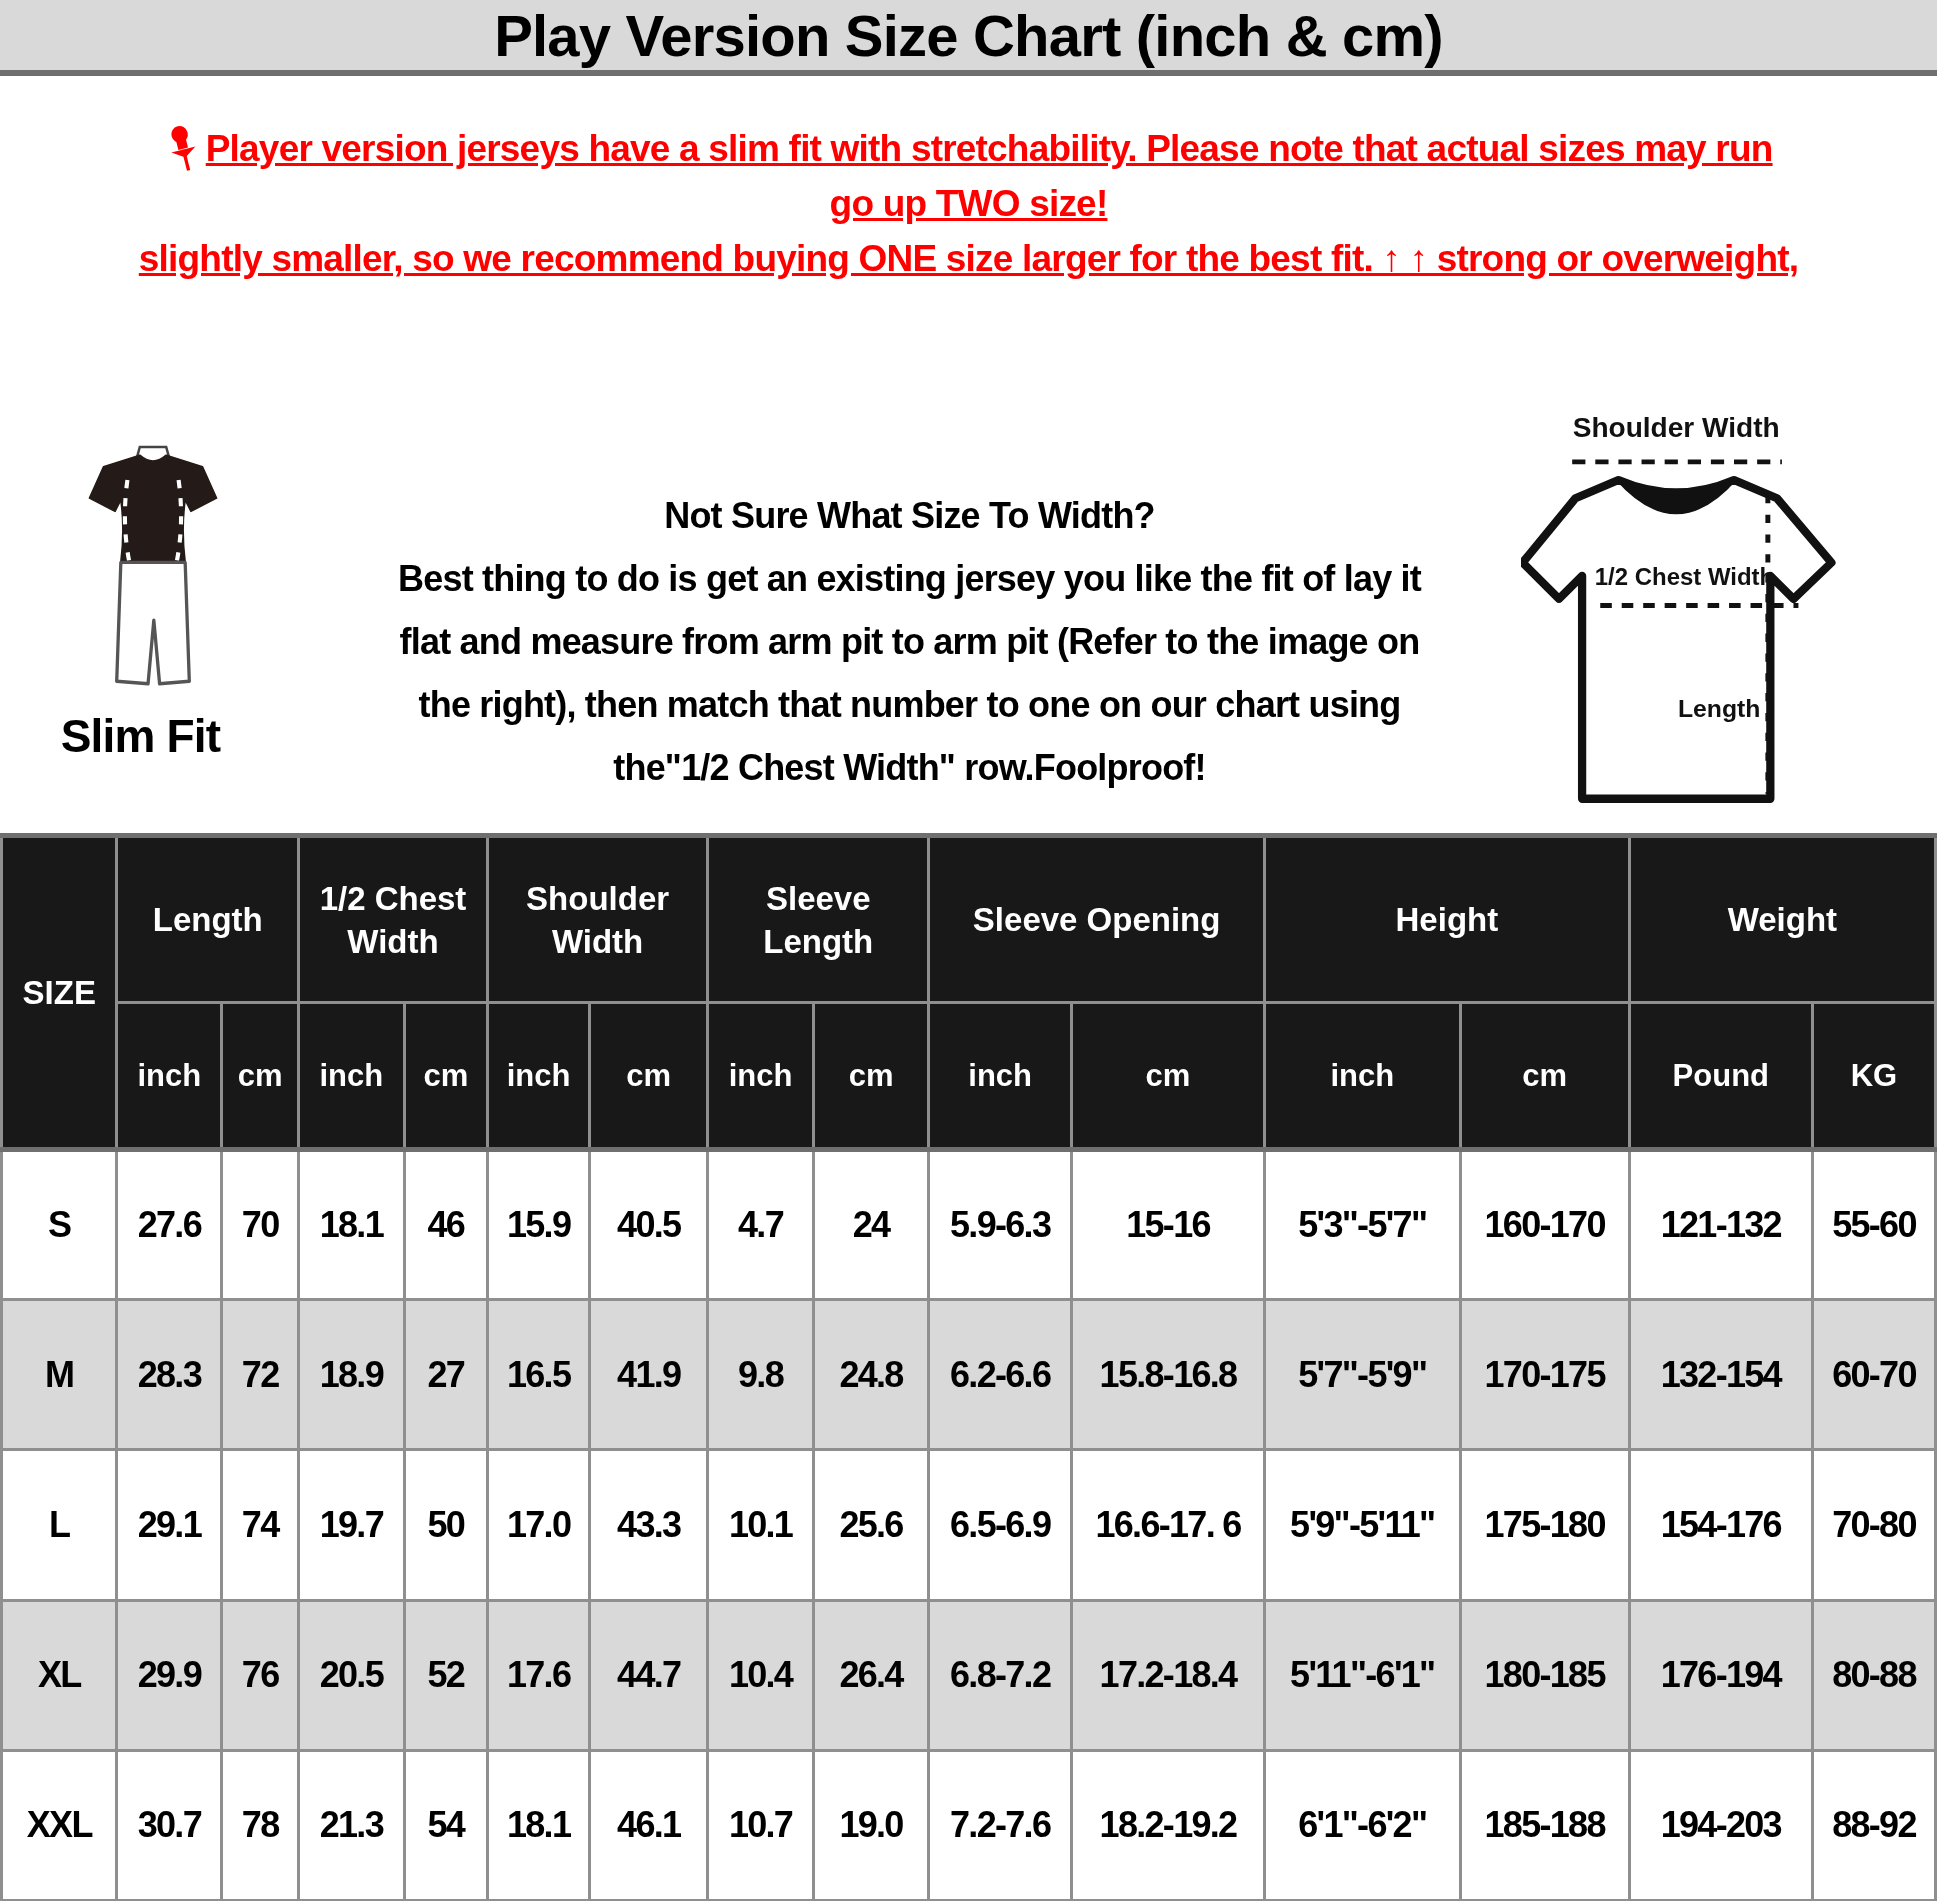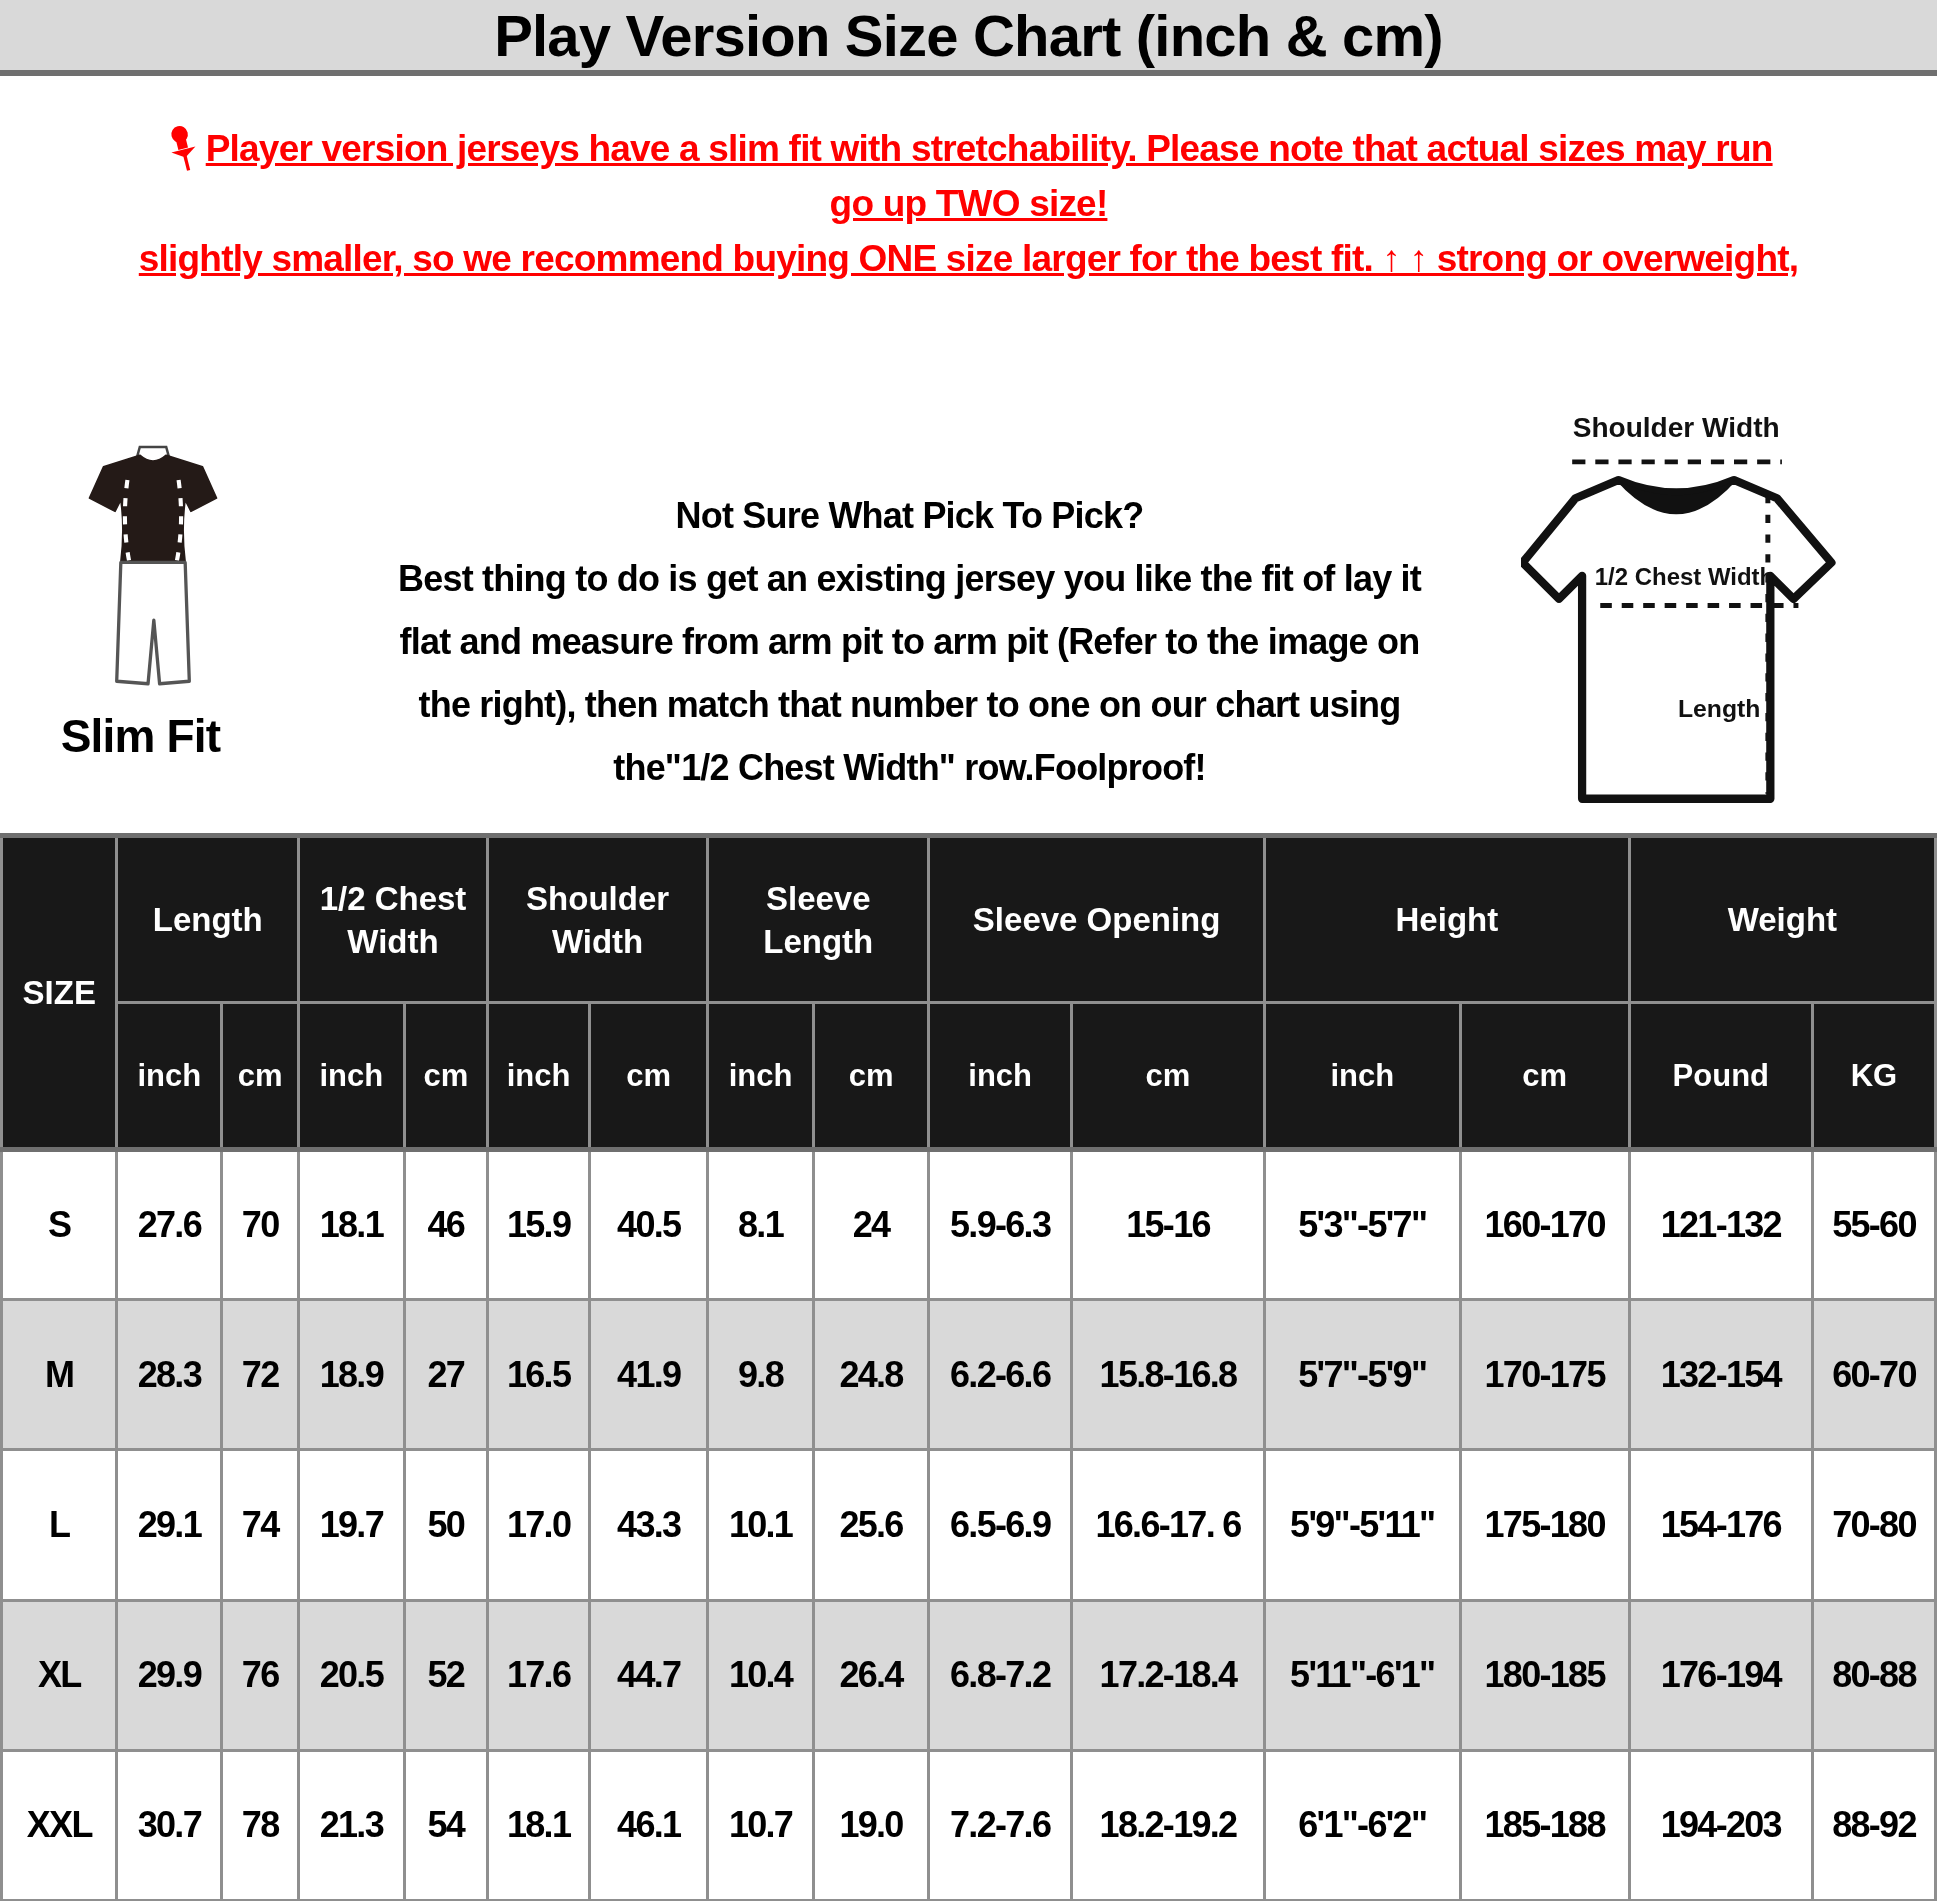--- a/index.html
+++ b/index.html
@@ -83,21 +83,21 @@
 
       <path d="M49,42 Q42,92 51,140" fill="none" stroke="#fff" stroke-width="5" stroke-dasharray="10 12"></path>
       <path d="M111,42 Q118,92 109,140" fill="none" stroke="#fff" stroke-width="5" stroke-dasharray="10 12"></path>
 
       <path d="M41,142 L119,142 L124,286 L88,289 L81,212 L74,289 L36,286 Z" fill="#fff" stroke="#555" stroke-width="4" stroke-linejoin="round"></path>
     </svg>
   </div>
   <div class="slimfit-label">Slim Fit</div>
 
   <div class="guide">
-    <div>Not Sure What Pick To Pick?</div>
+    <div>Not Sure What Size To Width?</div>
     <div>Best thing to do is get an existing jersey you like the fit of lay it</div>
     <div>flat and measure from arm pit to arm pit (Refer to the image on</div>
     <div>the right), then match that number to one on our chart using</div>
     <div>the"1/2 Chest Width" row.Foolproof!</div>
   </div>
 
   <div class="diagram-wrap">
     <svg viewBox="0 0 390 535" width="322" height="442">
       <text x="188" y="46" text-anchor="middle" font-size="34" font-weight="bold" fill="#111">Shoulder Width</text>
 
@@ -164,21 +164,21 @@
       </thead>
       <tbody>
         <tr>
           <th>S</th>
           <td>27.6</td>
           <td>70</td>
           <td>18.1</td>
           <td>46</td>
           <td>15.9</td>
           <td>40.5</td>
-          <td>8.1</td>
+          <td>4.7</td>
           <td>24</td>
           <td>5.9-6.3</td>
           <td>15-16</td>
           <td>5'3"-5'7"</td>
           <td>160-170</td>
           <td>121-132</td>
           <td>55-60</td>
         </tr>
         <tr class="alt">
           <th>M</th>

